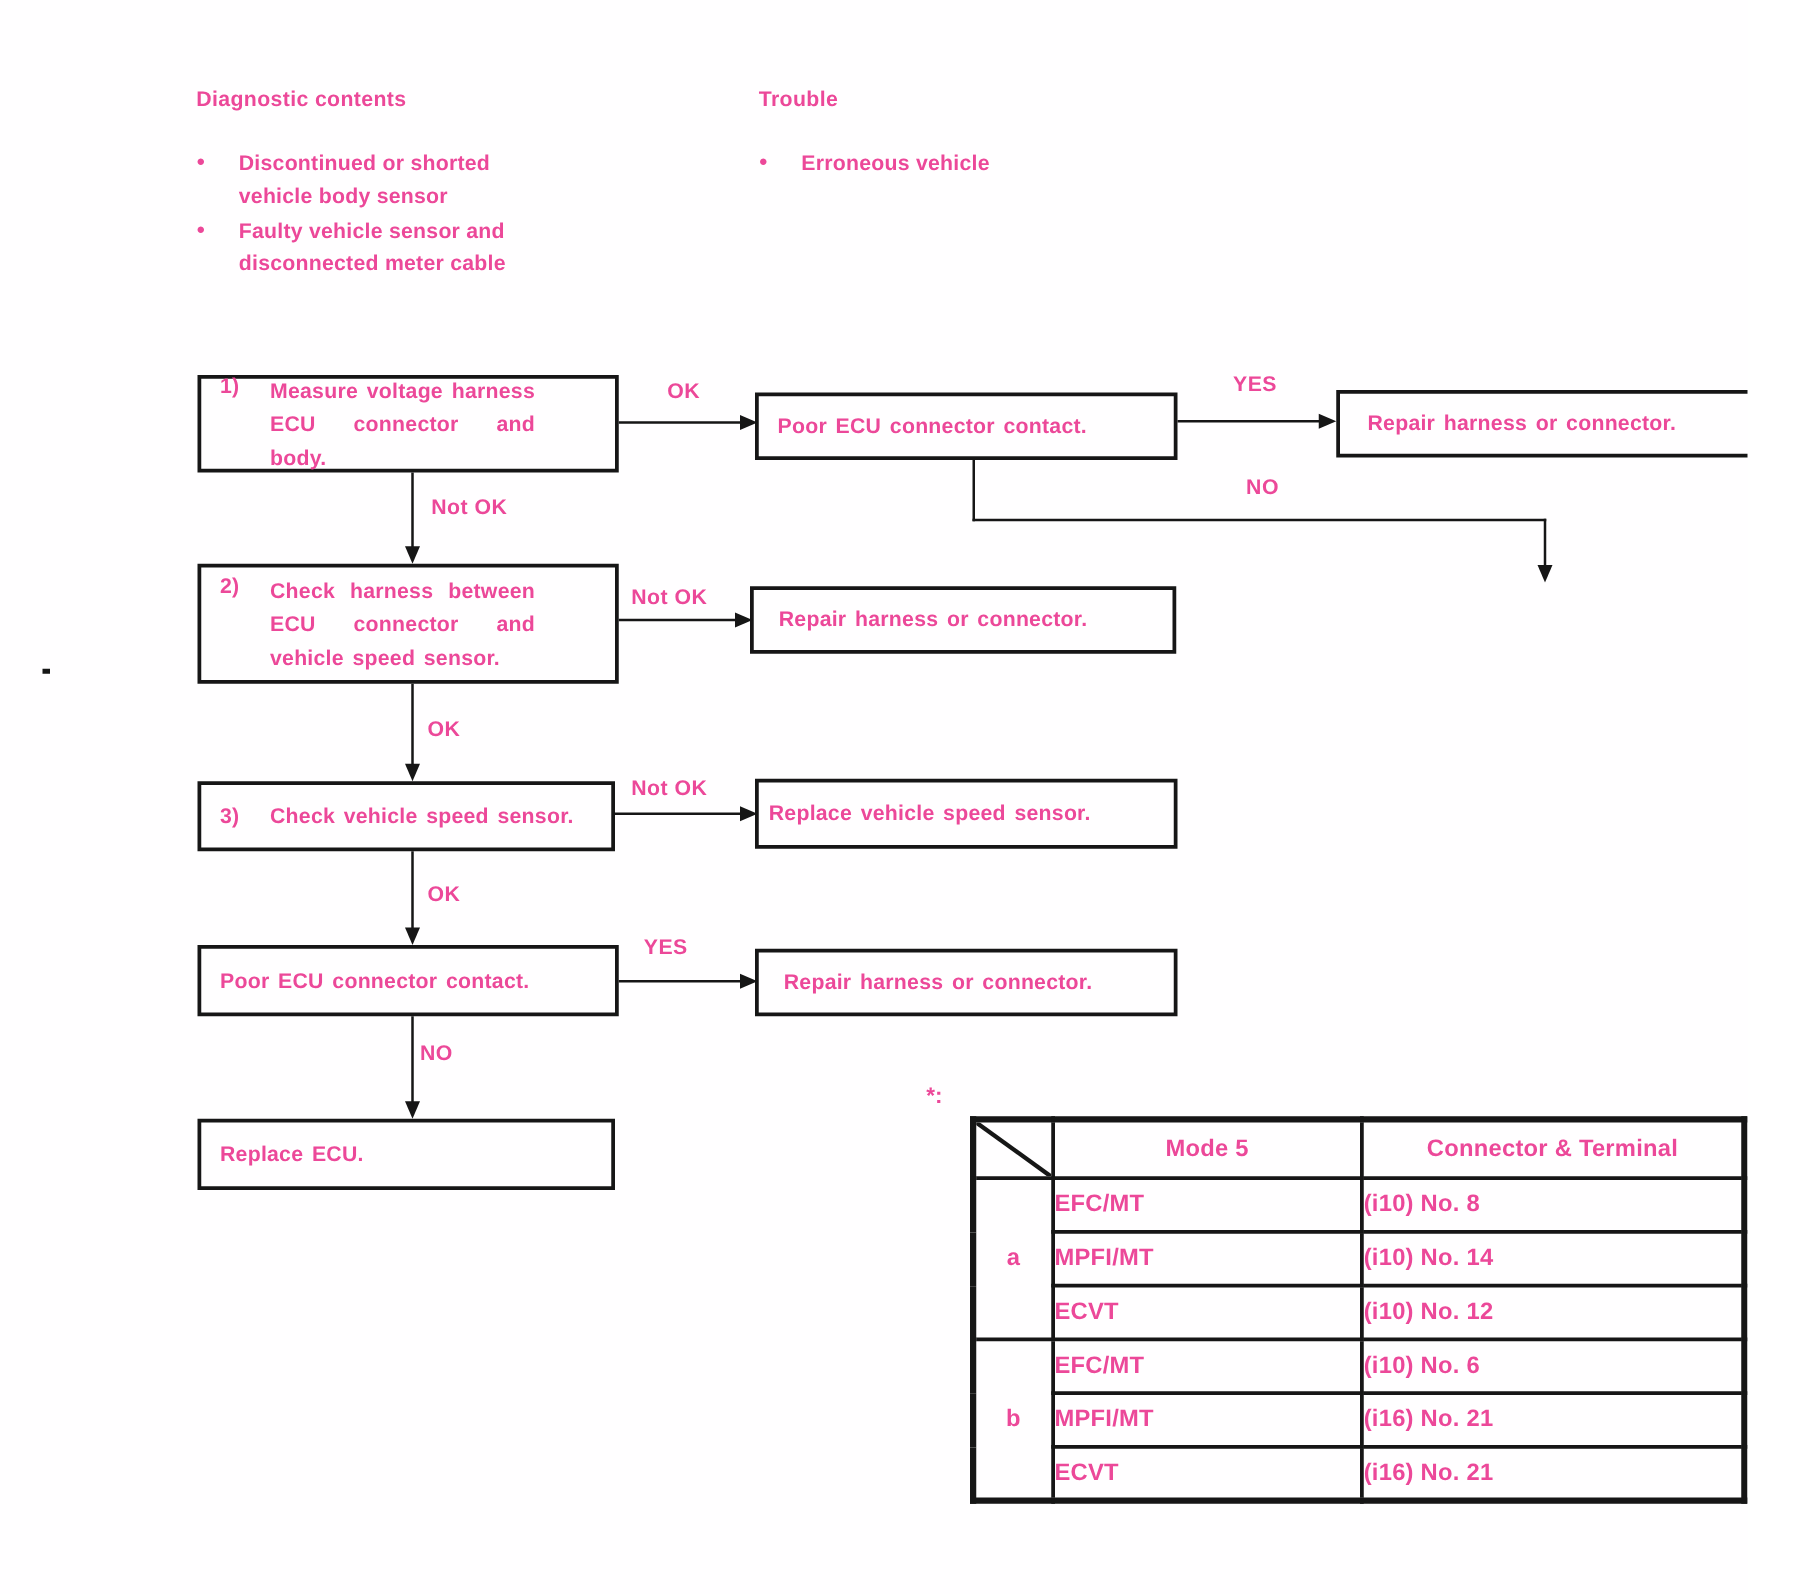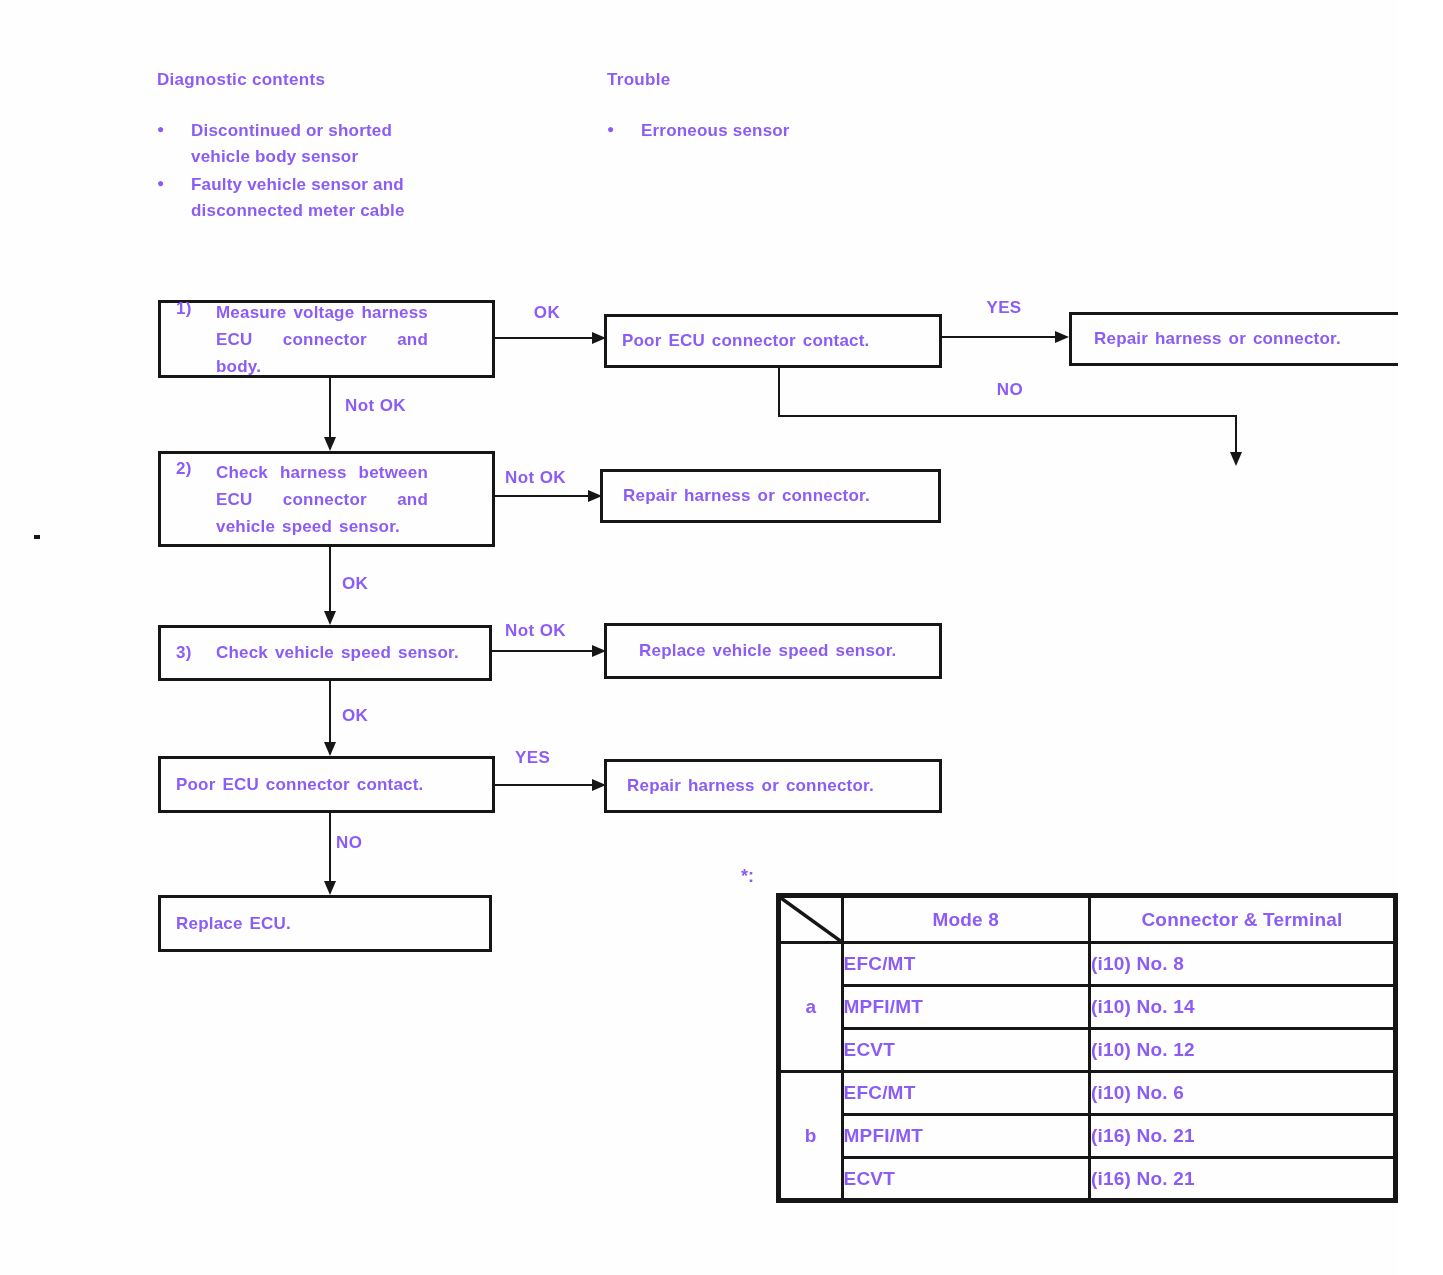--- a/index.html
+++ b/index.html
@@ -1,18 +1,18 @@
 <!DOCTYPE html>
 <html><head>
 <meta charset="utf-8">
 <style>
   html,body{margin:0;padding:0;background:#fff;}
   .page{
     position:relative;width:1398px;height:1275px;background:#fffeff;
-    font-family:"Liberation Sans", sans-serif;color:#8b5cf6;overflow:hidden;
+    font-family:"Liberation Sans", sans-serif;color:#ec4899;overflow:hidden;
   }
   .abs{position:absolute;}
   
   .h-title{font-size:17px;font-weight:700;letter-spacing:.3px;}
   .blist{margin-top:28px;}
   .bitem{display:flex;margin-bottom:2px;}
   .bullet{width:34px;font-size:12px;padding-top:4px;flex:0 0 34px;}
   .btext{width:238px;font-size:17px;font-weight:600;line-height:26px;letter-spacing:.2px;}
   
   .fbox{
@@ -70,21 +70,21 @@
         <span class="btext">Faulty vehicle sensor and disconnected meter cable</span>
       </div>
     </div>
   </div>
 
   <div class="abs" style="left:607px;top:70px;width:260px;">
     <div class="h-title">Trouble</div>
     <div class="blist">
       <div class="bitem">
         <span class="bullet">●</span>
-        <span class="btext" style="width:210px;">Erroneous sensor</span>
+        <span class="btext" style="width:210px;">Erroneous vehicle</span>
       </div>
     </div>
   </div>
 
   <div class="fbox" style="left:158px;top:300px;width:337px;height:78px;">
     <div class="inner">
       <span class="num">1)</span>
       <span class="txt just">Measure voltage harness ECU connector and body.</span>
     </div>
   </div>
@@ -116,21 +116,21 @@
 
 
   <div class="fbox" style="left:158px;top:625px;width:334px;height:56px;">
     <div class="inner">
       <span class="num">3)</span>
       <span class="txt one">Check vehicle speed sensor.</span>
     </div>
   </div>
 
   <div class="fbox" style="left:604px;top:623px;width:338px;height:56px;">
-    <div class="inner" style="padding-left:32px;justify-content:center;">
+    <div class="inner" style="padding-left:8px;justify-content:center;">
         <span class="txt one">Replace vehicle speed sensor.</span>
       </div>
   </div>
 
   <div class="fbox" style="left:158px;top:756px;width:337px;height:57px;">
     <div class="inner">
         <span class="txt one">Poor ECU connector contact.</span>
       </div>
   </div>
 
@@ -196,21 +196,21 @@
         <col class="c-mode">
         <col class="c-conn">
       </colgroup>
     <tbody>
         <tr class="hrow">
       <th class="corner">
         <svg preserveAspectRatio="none" viewBox="0 0 100 100">
           <line x1="0" y1="0" x2="100" y2="100" stroke="#161616" stroke-width="7"></line>
         </svg>
       </th>
-      <th class="colhead">Mode 8</th>
+      <th class="colhead">Mode 5</th>
       <th class="colhead">Connector &amp; Terminal</th>
     </tr>
     <tr class="drow">
       <td class="letter" rowspan="3">a</td>
       <td class="mode">EFC/MT</td>
       <td class="conn">(i10) No. 8</td>
     </tr>
     <tr class="drow">
       <td class="mode">MPFI/MT</td>
       <td class="conn">(i10) No. 14</td>

